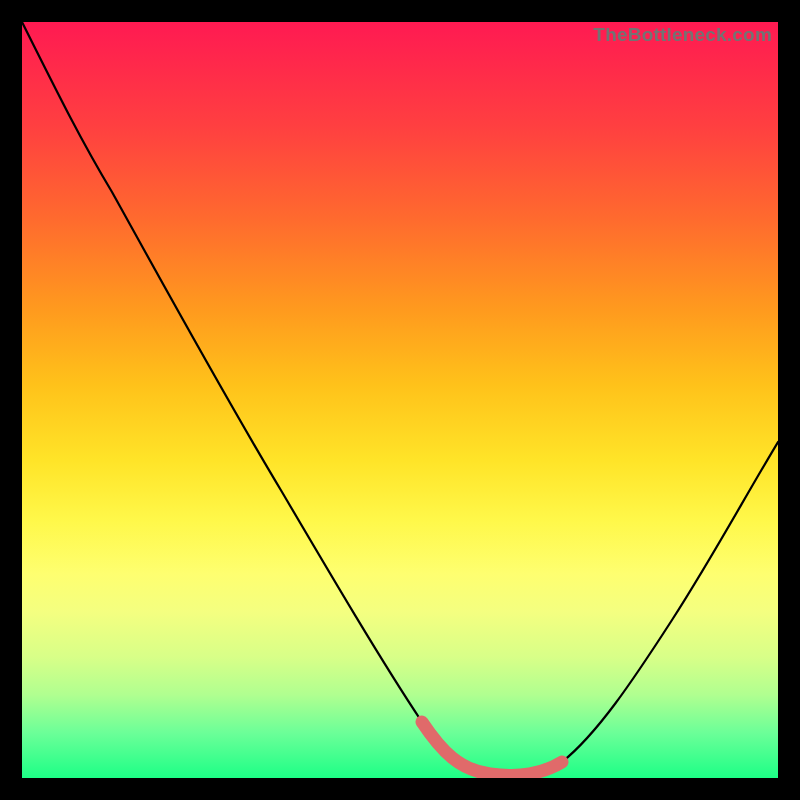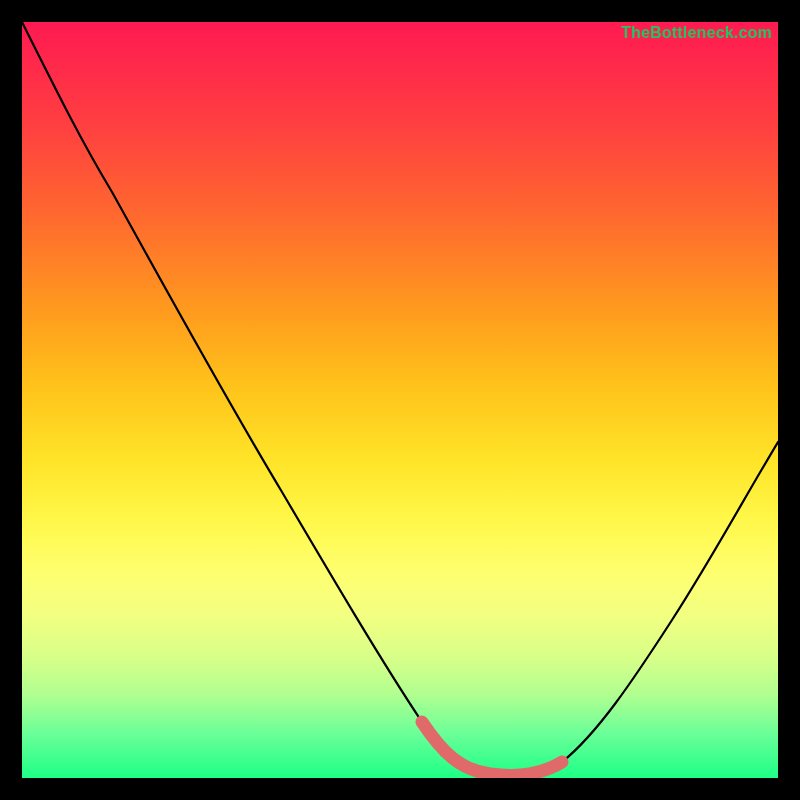--- a/index.html
+++ b/index.html
@@ -38,22 +38,22 @@
       #f4ff80 78%,
       #d8ff88 84%,
       #b0ff90 89%,
       #6cff98 94%,
       #1dff86 100%);
   }
   .watermark {
     position: absolute;
     top: 2px;
     right: 6px;
-    color: #22c55e;
-    font-size: 16px;
+    color: #737373;
+    font-size: 19px;
     font-weight: 600;
     letter-spacing: 0.2px;
     white-space: nowrap;
   }
   svg.curve {
     position: absolute;
     left: 0;
     top: 0;
     width: 756px;
     height: 756px;

